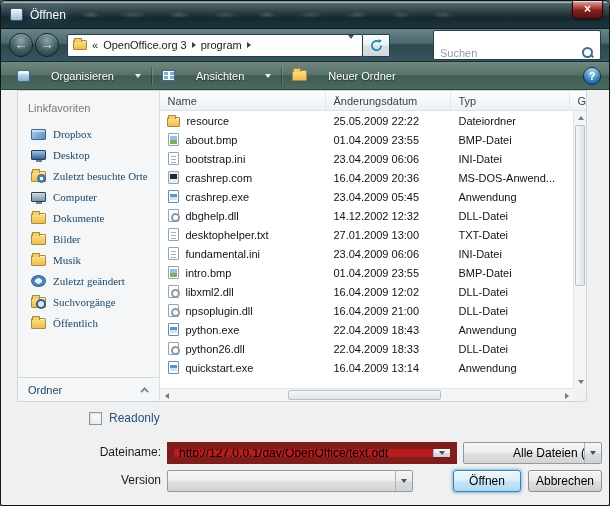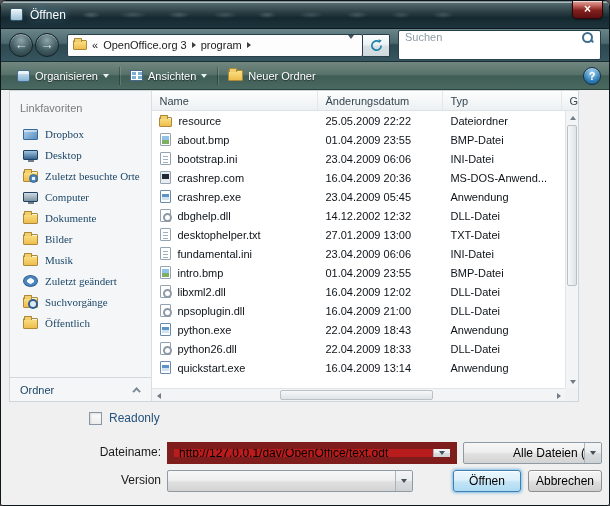--- a/index.html
+++ b/index.html
@@ -50,53 +50,53 @@
     border:1px solid #ad8a3a; border-radius:1px; flex:0 0 14px; }
   .bc-folder::before { content:""; position:absolute; top:-3px; left:0; width:6px; height:3px;
     background:#f2cf6e; border:1px solid #ad8a3a; border-bottom:none; border-radius:1px 1px 0 0; }
   .bc-overflow { color:#222; }
   .tri-right { width:0; height:0; border-left:4px solid #3c3c3c; border-top:3px solid transparent; border-bottom:3px solid transparent; }
   .bc-drop { margin-left:auto; padding:0 3px; }
   .tri-down { width:0; height:0; border-left:3px solid transparent; border-right:3px solid transparent; border-top:4px solid #44525c; }
   .refresh-btn { width:27px; height:23px; margin-right:8px; border:1px solid #27404a; border-left:none; border-radius:0 2px 2px 0;
     background:linear-gradient(#fdfefe,#eaf0f2 48%,#d8e1e5 52%,#cfdade); display:flex; align-items:center; justify-content:center; }
   .searchbox { flex:1; height:30px; background:#fff; border:1px solid #27404a; border-radius:2px;
-    display:flex; align-items:flex-start; padding:0 6px; }
+    display:flex; align-items:flex-end; padding:0 6px;margin-left:35px; }
   .search-placeholder { flex:1; color:#8d9ba4; font-size:11px; }
   .search-icon { position:relative; width:13px; height:13px; }
   .search-icon::before { content:""; position:absolute; left:1px; top:1px; width:7px; height:7px;
     border:2px solid #3f6e8e; border-radius:50%; }
   .search-icon::after { content:""; position:absolute; left:9px; top:9px; width:4px; height:2px;
     background:#3f6e8e; transform:rotate(45deg); border-radius:1px; }
 
   
   .toolbar { position:absolute; top:61px; left:0; right:0; height:28px;
     background:linear-gradient(180deg,#71877f 0%,#57726a 46%,#3f5d55 52%,#4a6961 100%);
     border-bottom:1px solid #2b413c; display:flex; align-items:center; padding:0 8px;
     color:#fff; font-size:11px; }
-  .tb-btn { display:flex; align-items:center; gap:5px; padding:0 8px; height:22px; border-radius:3px;
+  .tb-btn { display:flex; align-items:center; gap:21px; padding:0 8px; height:22px; border-radius:3px;
     text-shadow:0 1px 1px rgba(0,0,0,.5); }
   .tb-sep { width:1px; height:18px; background:rgba(0,0,0,.28); box-shadow:1px 0 0 rgba(255,255,255,.14); margin:0 2px; }
   .tb-arrow { width:0; height:0; border-left:3px solid transparent; border-right:3px solid transparent; border-top:4px solid #e9f1ef; }
   .ico-organize { width:13px; height:12px; background:linear-gradient(#d7e8f3,#86b2d3); border:1px solid #44698a; border-radius:2px;
     box-shadow:inset 0 3px 0 rgba(255,255,255,.6); }
   .ico-views { width:13px; height:11px; background-color:#fff; border:1px solid #44698a;
     background-image:linear-gradient(#7fb0d4,#7fb0d4),linear-gradient(#7fb0d4,#7fb0d4),linear-gradient(#7fb0d4,#7fb0d4),linear-gradient(#7fb0d4,#7fb0d4);
     background-size:4px 3px; background-position:1px 1px,7px 1px,1px 5px,7px 5px; background-repeat:no-repeat; }
   .ico-newfolder { width:15px; height:11px; position:relative; background:linear-gradient(#fbe084,#eebd4e);
     border:1px solid #ad8a3a; border-radius:1px; }
   .ico-newfolder::before { content:""; position:absolute; top:-3px; left:0; width:6px; height:3px;
     background:#f2cf6e; border:1px solid #ad8a3a; border-bottom:none; }
   .help-btn { margin-left:auto; width:18px; height:18px; border-radius:50%;
     background:radial-gradient(circle at 50% 28%, #a6d8f4, #2f7cb5 62%, #1c5687);
     border:1px solid #113049; color:#fff; font-size:11px; font-weight:bold; text-align:center; line-height:16px;
     box-shadow:inset 0 1px 1px rgba(255,255,255,.6); }
 
   
-  .content { position:absolute; top:89px; left:8px; width:570px; height:312px; display:flex;
+  .content { position:absolute; top:89px; left:16px; width:570px; height:312px; display:flex;
     background:#fff; border:1px solid #cfd6da;justify-content:flex-end; }
   .sidebar { width:152px; background:#f4f6f7; border-right:1px solid #d9dee1; position:relative;
     font-size:11px; padding-top:8px; }
   .sidebar-header { color:#7b7b7b; padding:3px 10px 9px 10px; }
   .sb-item { display:flex; align-items:center; gap:7px; height:21px; padding-left:13px; color:#1c4668; cursor:default;font-family:Liberation Serif, serif; }
   .sb-ico { position:relative; width:15px; height:12px; flex:0 0 15px; }
   .sb-ico.folder, .sb-ico.recent, .sb-ico.search-folder { height:11px; margin-top:1px;
     background:linear-gradient(#fbe084,#eebd4e); border:1px solid #ad8a3a; border-radius:1px;
     box-shadow:inset 0 1px 0 rgba(255,255,255,.7); }
   .sb-ico.folder::before, .sb-ico.recent::before, .sb-ico.search-folder::before { content:""; position:absolute; top:-3px; left:0;

